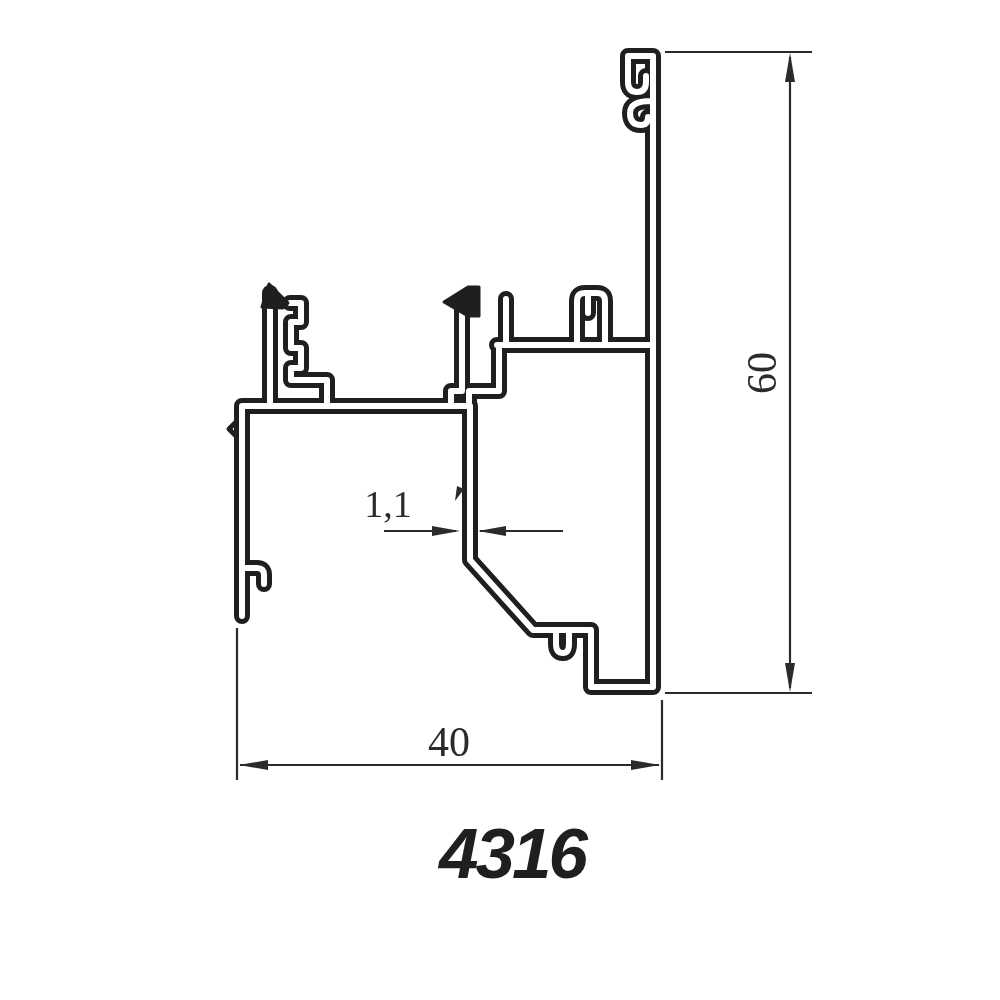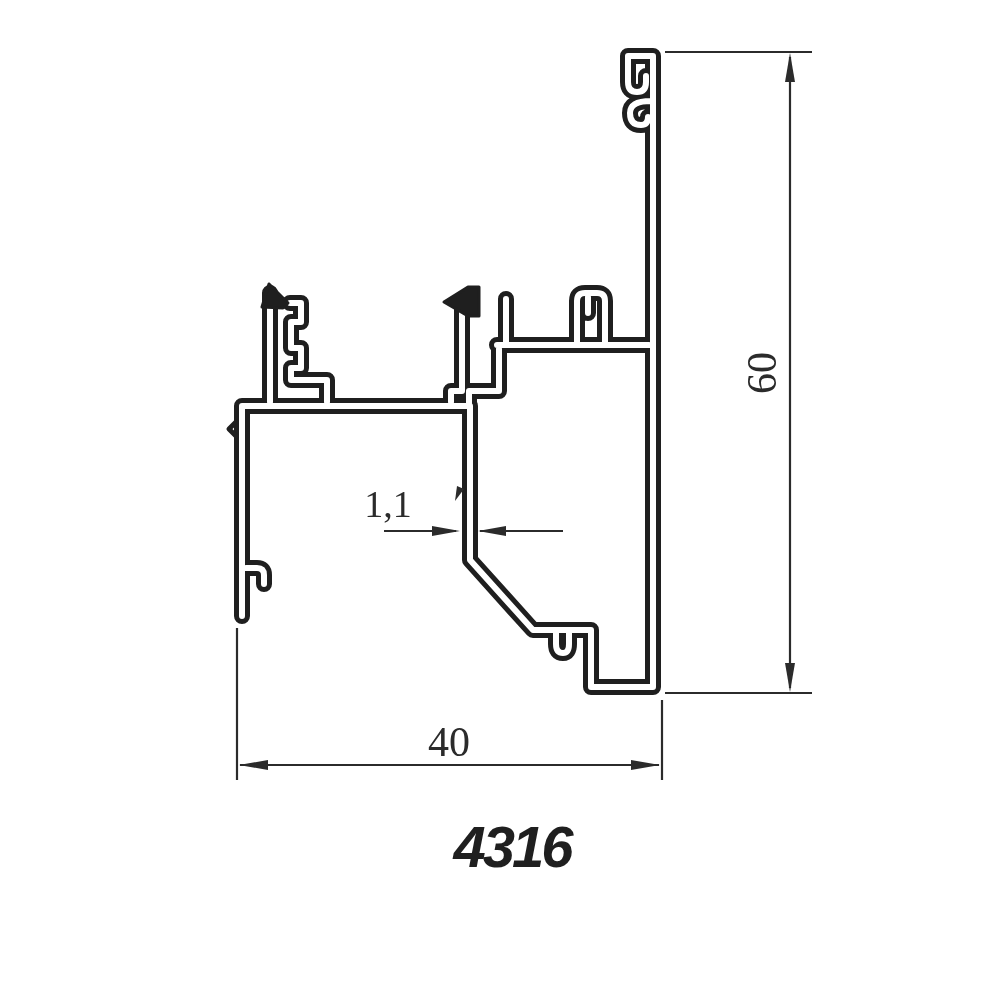--- a/index.html
+++ b/index.html
@@ -8,21 +8,21 @@
   #drawing{position:absolute;left:0;top:0;}
   .wall-black{fill:none;stroke:#1f1f1f;stroke-width:16;stroke-linecap:round;stroke-linejoin:round;}
   .wall-white{fill:none;stroke:#ffffff;stroke-width:6;stroke-linecap:round;stroke-linejoin:round;}
   .solid{fill:#1f1f1f;stroke:#1f1f1f;stroke-width:3;stroke-linejoin:round;}
   .dim-line{fill:none;stroke:#2b2b2b;stroke-width:2.2;}
   .dim-arrow{fill:#2b2b2b;stroke:none;}
   .dim-text{fill:#2b2b2b;font-family:"Liberation Serif",serif;font-size:42px;}
   .dim-text-small{fill:#2b2b2b;font-family:"Liberation Serif",serif;font-size:38px;}
   .nick{fill:none;stroke:#1f1f1f;stroke-width:5;stroke-linecap:round;stroke-linejoin:round;}
   #title-block{position:absolute;left:262px;top:818px;width:500px;text-align:center;color:#1f1f1f;}
-  #profile-code{font-size:58px;font-weight:bold;font-style:italic;letter-spacing:-3px;line-height:1;}
+  #profile-code{font-size:71px;font-weight:bold;font-style:italic;letter-spacing:-3px;line-height:1;}
   #profile-weight{font-size:44px;font-weight:400;letter-spacing:0px;margin-top:4px;line-height:1;}
 </style>
 </head>
 <body>
 
 <div id="stage">
 
   <svg id="drawing" width="1000" height="1000" viewBox="0 0 1000 1000">
 
     <g>

